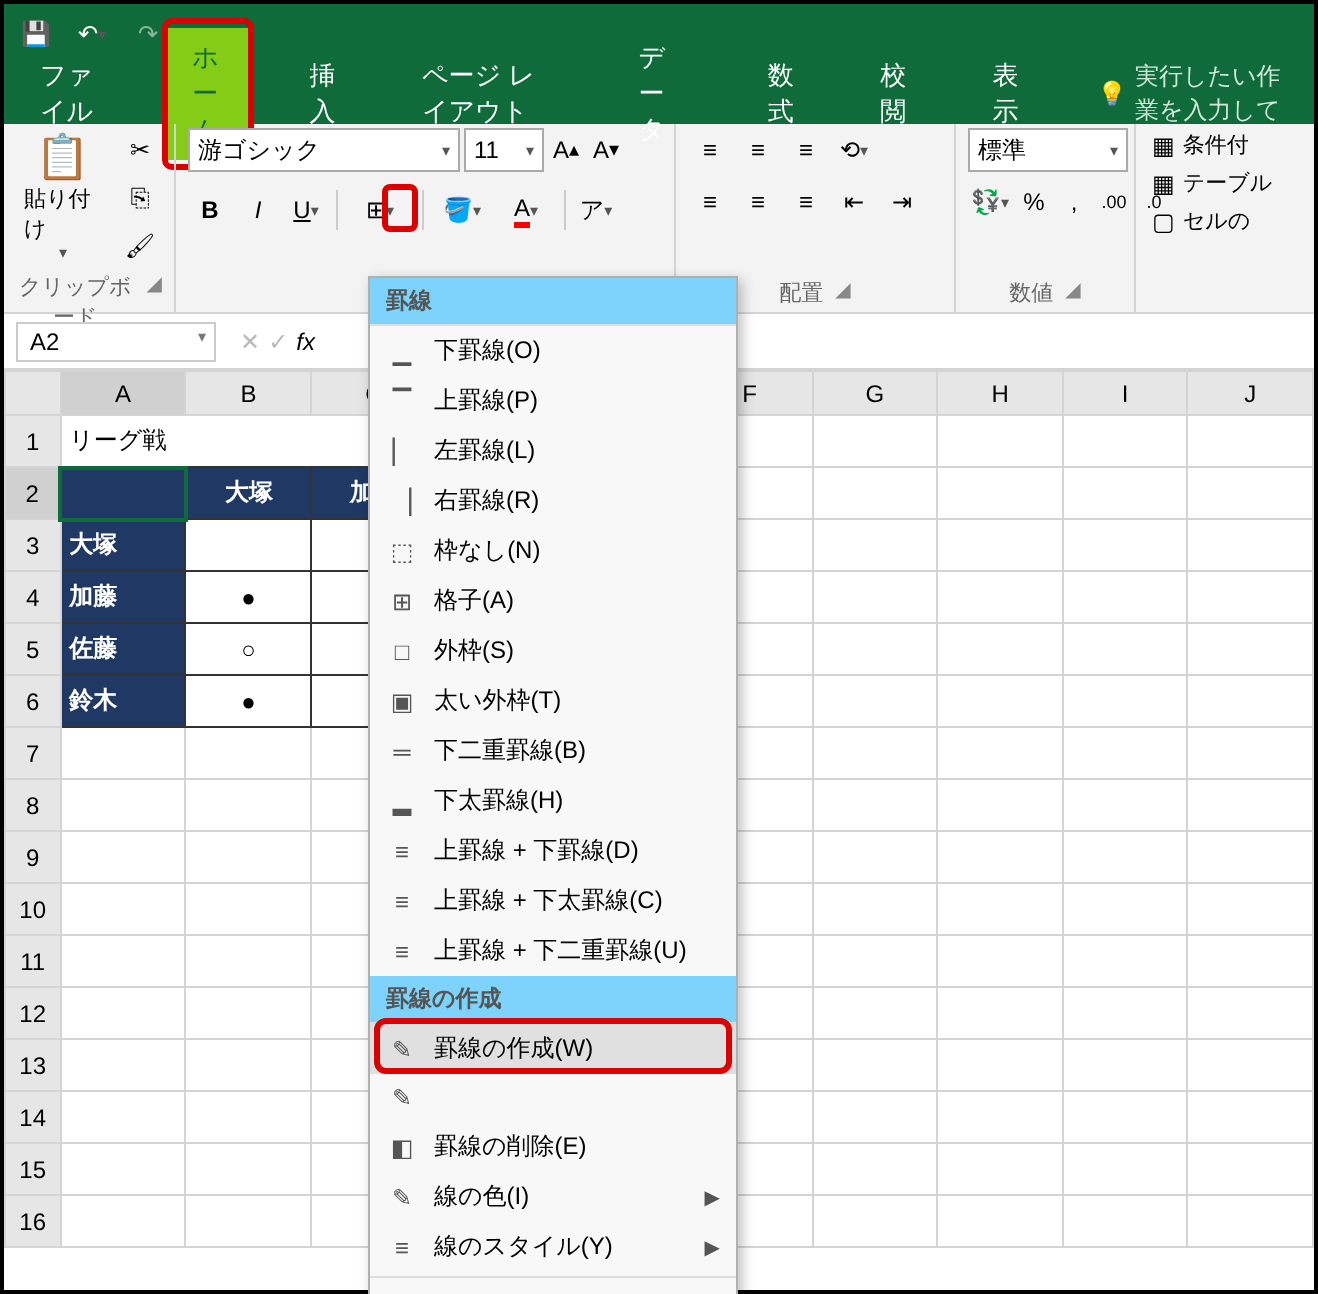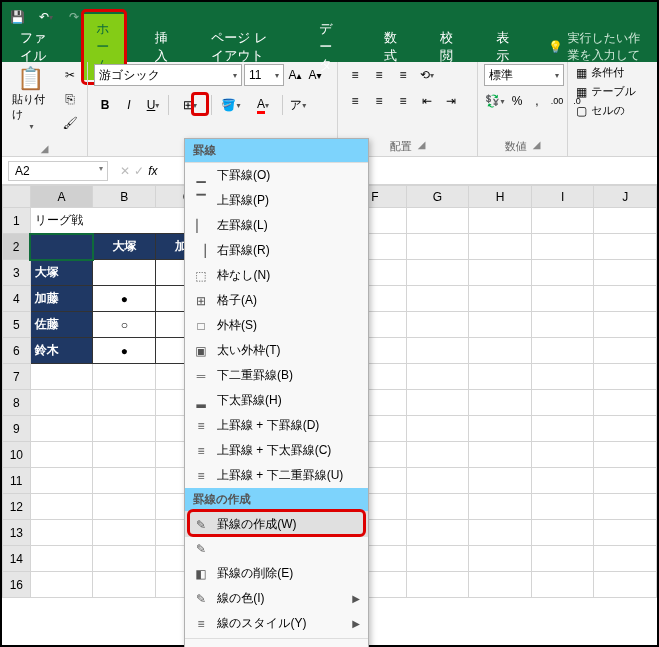--- a/index.html
+++ b/index.html
@@ -93,28 +93,29 @@
           </div>
         <div class="ctrl-btn">
             <span>⎘</span>
           </div>
         <div class="ctrl-btn">
             <span>🖌</span>
           </div>
       </div>
     </div>
     <div class="group-label">
+        <span>クリップボード</span>
         <span class="dlg-launcher">◢</span>
       </div>
   </div>
 
   <div class="ribbon-group" style="width:250px">
     <div class="group-body" style="flex-direction:column;gap:4px;width:100%">
       <div class="font-row">
-        <div class="font-select" style="width:148px">
+        <div class="font-select" style="width:136px">
             <span>游ゴシック</span>
             <span class="caret">▾</span>
           </div>
         <div class="font-select" style="width:40px">
             <span>11</span>
             <span class="caret">▾</span>
           </div>
         <div class="ctrl-btn narrow">A<sup>▴</sup></div>
         <div class="ctrl-btn narrow">A<sup>▾</sup></div>
       </div>
@@ -420,20 +421,33 @@
           <td></td>
           <td></td>
           <td></td>
           <td></td>
           <td></td>
           <td></td>
           <td></td>
           <td></td>
         </tr>
     <tr>
+          <th class="rowhdr">15</th>
+          <td></td>
+          <td></td>
+          <td></td>
+          <td></td>
+          <td></td>
+          <td></td>
+          <td></td>
+          <td></td>
+          <td></td>
+          <td></td>
+        </tr>
+    <tr>
           <th class="rowhdr">16</th>
           <td></td>
           <td></td>
           <td></td>
           <td></td>
           <td></td>
           <td></td>
           <td></td>
           <td></td>
           <td></td>

